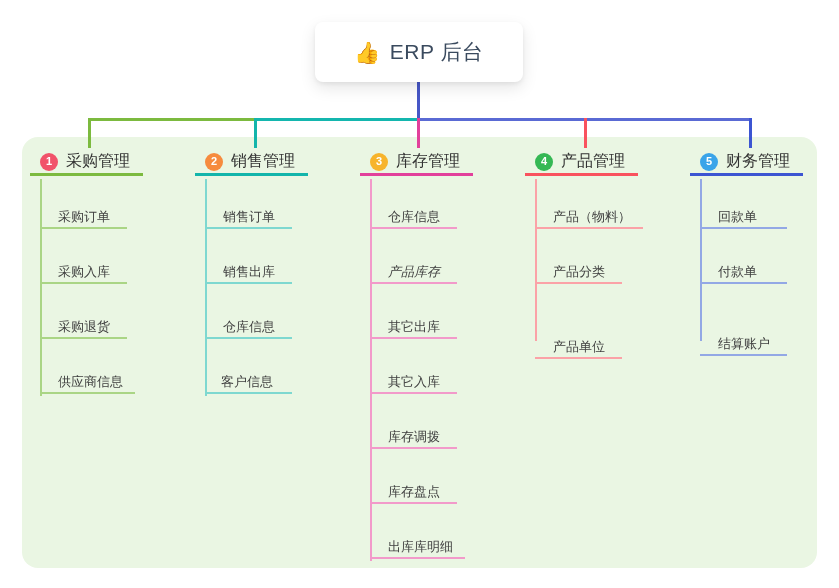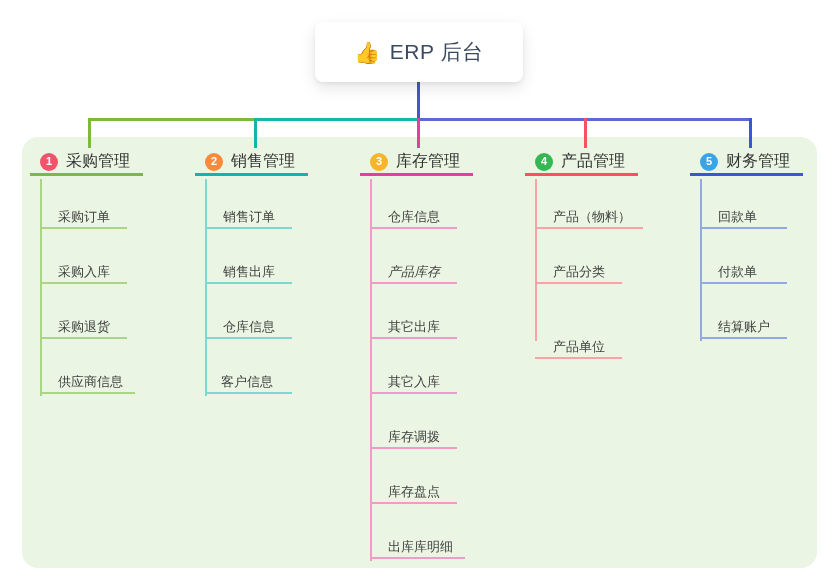--- a/index.html
+++ b/index.html
@@ -97,15 +97,15 @@
       </div>
       <div class="item" style="left: 535px; top: 205px; border-bottom-color: rgb(251, 162, 167);">产品（物料）</div>
       <div class="item" style="left: 535px; top: 260px; border-bottom-color: rgb(251, 162, 167);">产品分类</div>
       <div class="item" style="left: 535px; top: 315px; border-bottom-color: rgb(251, 162, 167); margin-top: 20px;">产品单位</div>
       <div class="branch-header" style="left: 690px; top: 150px; border-bottom-color: rgb(60, 85, 210);">
         <span class="badge" style="background: rgb(58, 164, 233);">5</span>
         <span class="branch-label">财务管理</span>
       </div>
       <div class="item" style="left: 700px; top: 205px; border-bottom-color: rgb(147, 168, 229);">回款单</div>
       <div class="item" style="left: 700px; top: 260px; border-bottom-color: rgb(147, 168, 229);">付款单</div>
-      <div class="item" style="left: 700px; top: 315px; border-bottom-color: rgb(147, 168, 229);">结算账户</div>
+      <div class="item" style="left: 700px; top: 332px; border-bottom-color: rgb(147, 168, 229);">结算账户</div>
     </div>
 </div>
 
 </body></html>

